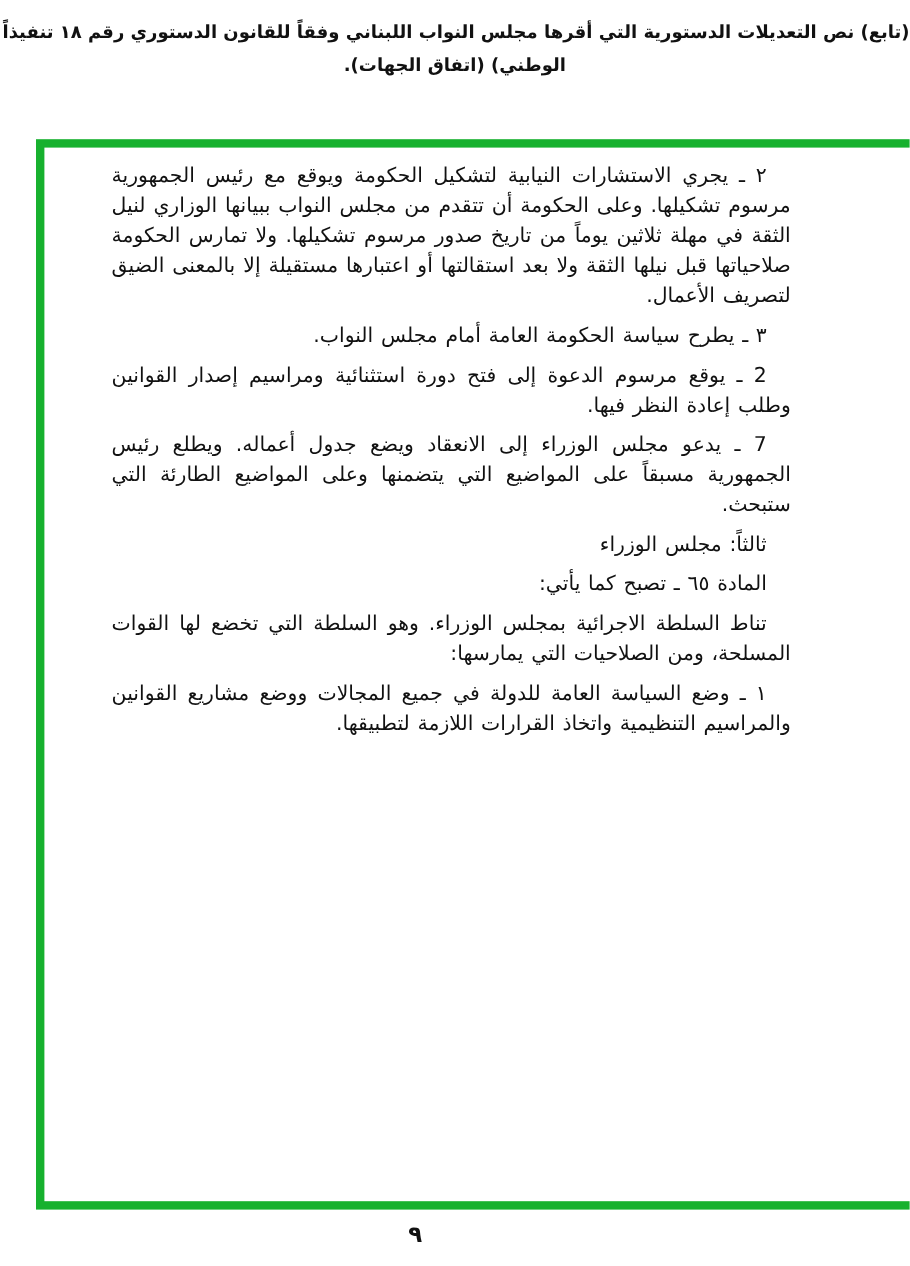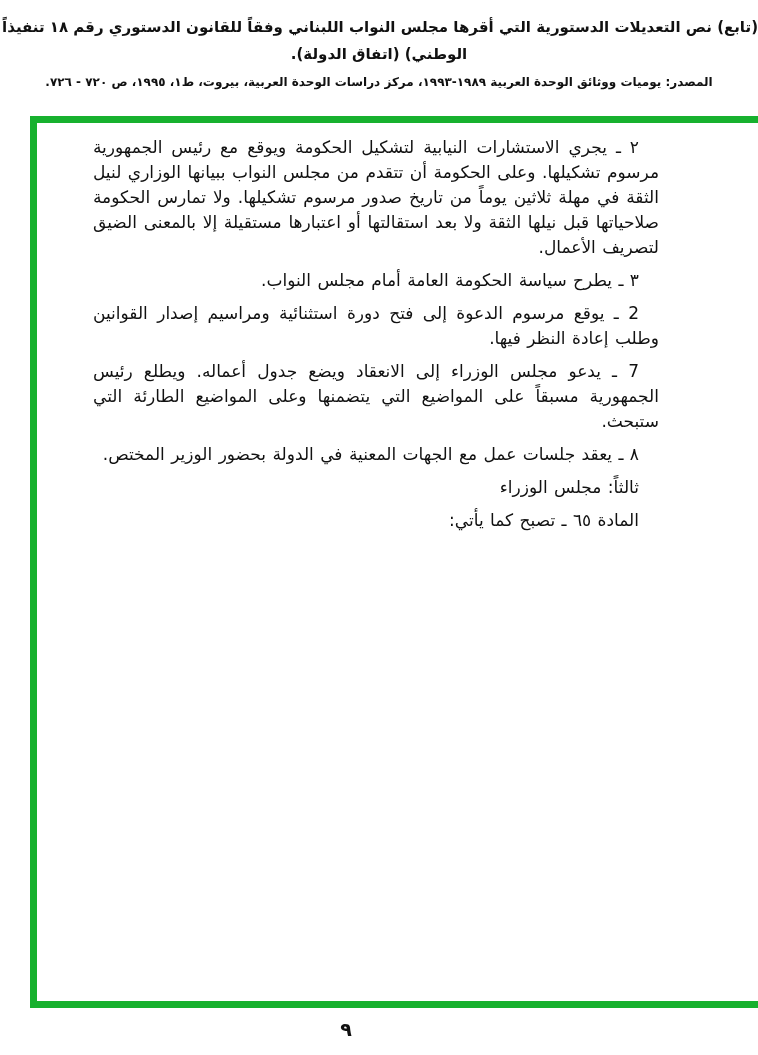--- a/index.html
+++ b/index.html
@@ -73,29 +73,29 @@
     font-size: 19px;
     font-weight: bold;
     direction: rtl;
   }
 </style>
 </head>
 <body>
 
 <div class="doc-header">
   <div class="title-line">(تابع) نص التعديلات الدستورية التي أقرها مجلس النواب اللبناني وفقاً للقانون الدستوري رقم ١٨ تنفيذاً (لوثيقة الوفاق</div>
-  <div class="title-line">الوطني) (اتفاق الدولة).</div>
-  <div class="source-line">المصدر: يوميات ووثائق الوحدة العربية ١٩٨٩-١٩٩٣، مركز دراسات الوحدة العربية، بيروت، ط١، ١٩٩٥، ص ٧٢٠ - ٧٢٦.</div>
+  <div class="title-line">الوطني) (اتفاق الجهات).</div>
 </div>
 
 <div class="content-frame">
   <div class="body-text">
     <p>٢ ـ يجري الاستشارات النيابية لتشكيل الحكومة ويوقع مع رئيس الجمهورية مرسوم تشكيلها. وعلى الحكومة أن تتقدم من مجلس النواب ببيانها الوزاري لنيل الثقة في مهلة ثلاثين يوماً من تاريخ صدور مرسوم تشكيلها. ولا تمارس الحكومة صلاحياتها قبل نيلها الثقة ولا بعد استقالتها أو اعتبارها مستقيلة إلا بالمعنى الضيق لتصريف الأعمال.</p>
     <p>٣ ـ يطرح سياسة الحكومة العامة أمام مجلس النواب.</p>
     <p>2 ـ يوقع مرسوم الدعوة إلى فتح دورة استثنائية ومراسيم إصدار القوانين وطلب إعادة النظر فيها.</p>
     <p>7 ـ يدعو مجلس الوزراء إلى الانعقاد ويضع جدول أعماله. ويطلع رئيس الجمهورية مسبقاً على المواضيع التي يتضمنها وعلى المواضيع الطارئة التي ستبحث.</p>
-    <p>٨ ـ يعقد جلسات عمل مع الجهات المعنية في الدولة بحضور الوزير المختص.</p>
     <p><span class="heading-label">ثالثاً:</span> <span>مجلس الوزراء</span></p>
     <p>المادة ٦٥ ـ تصبح كما يأتي:</p>
+    <p>تناط السلطة الاجرائية بمجلس الوزراء. وهو السلطة التي تخضع لها القوات المسلحة، ومن الصلاحيات التي يمارسها:</p>
+    <p>١ ـ وضع السياسة العامة للدولة في جميع المجالات ووضع مشاريع القوانين والمراسيم التنظيمية واتخاذ القرارات اللازمة لتطبيقها.</p>
   </div>
 </div>
 
 <div class="page-number">٩</div>
 
 </body></html>

